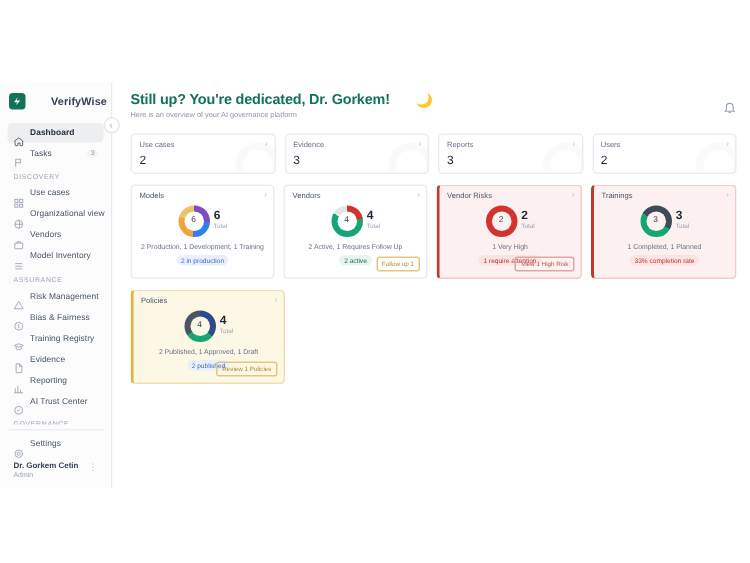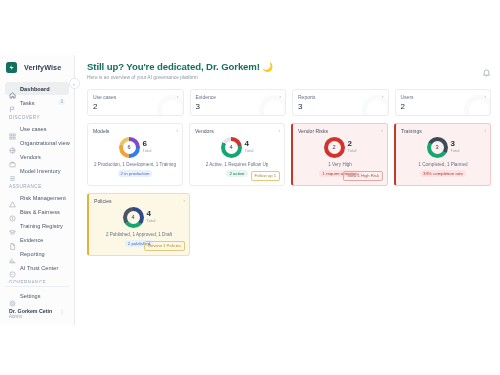--- a/index.html
+++ b/index.html
@@ -18,21 +18,21 @@
 
   
   #sidebar {
     width: 75px; height: 270px;
     background: #fcfcfd;
     border-right: 1px solid #e9eaec;
     display: flex; flex-direction: column;
     position: relative;
   }
   .brand {
-    display: flex; align-items: center; gap: 7px;
+    display: flex; align-items: center; gap: 17px;
     padding: 7px 0 7px 6px;
   }
   .brand-mark {
     width: 11px; height: 11px; border-radius: 2.5px;
     background: #13715B;
     display: flex; align-items: center; justify-content: center;
     flex: 0 0 auto;
   }
   .brand-mark svg { display: block; }
   .brand-name {
@@ -80,21 +80,21 @@
 
   
   #main {
     flex: 1 1 auto; height: 270px; background: #ffffff;
     padding: 6px 9px 0 12px; overflow: hidden; position: relative;
   }
   .page-head { display: flex; align-items: flex-start; }
   .page-head-text { flex: 1 1 auto; }
   .greeting {
     font-size: 9.6px; color: #13715B; font-weight: 700; letter-spacing: -.1px;
-    display: flex; align-items: center; gap: 2px;
+    display: flex; align-items: center; gap: 18px;
   }
   .greeting .moon { font-size: 9px; }
   .subgreeting { font-size: 4.9px; color: #8d96a4; margin-top: 2.5px; }
   .head-icon { width: 9px; height: 9px; color: #98a2b3; margin-top: 2px; }
 
   
   .stat-row { display: flex; gap: 6px; margin-top: 9px; }
   .stat-card {
     flex: 1 1 0; min-width: 0; height: 27px;
     border: 1px solid #eaecf0; border-radius: 3px;

